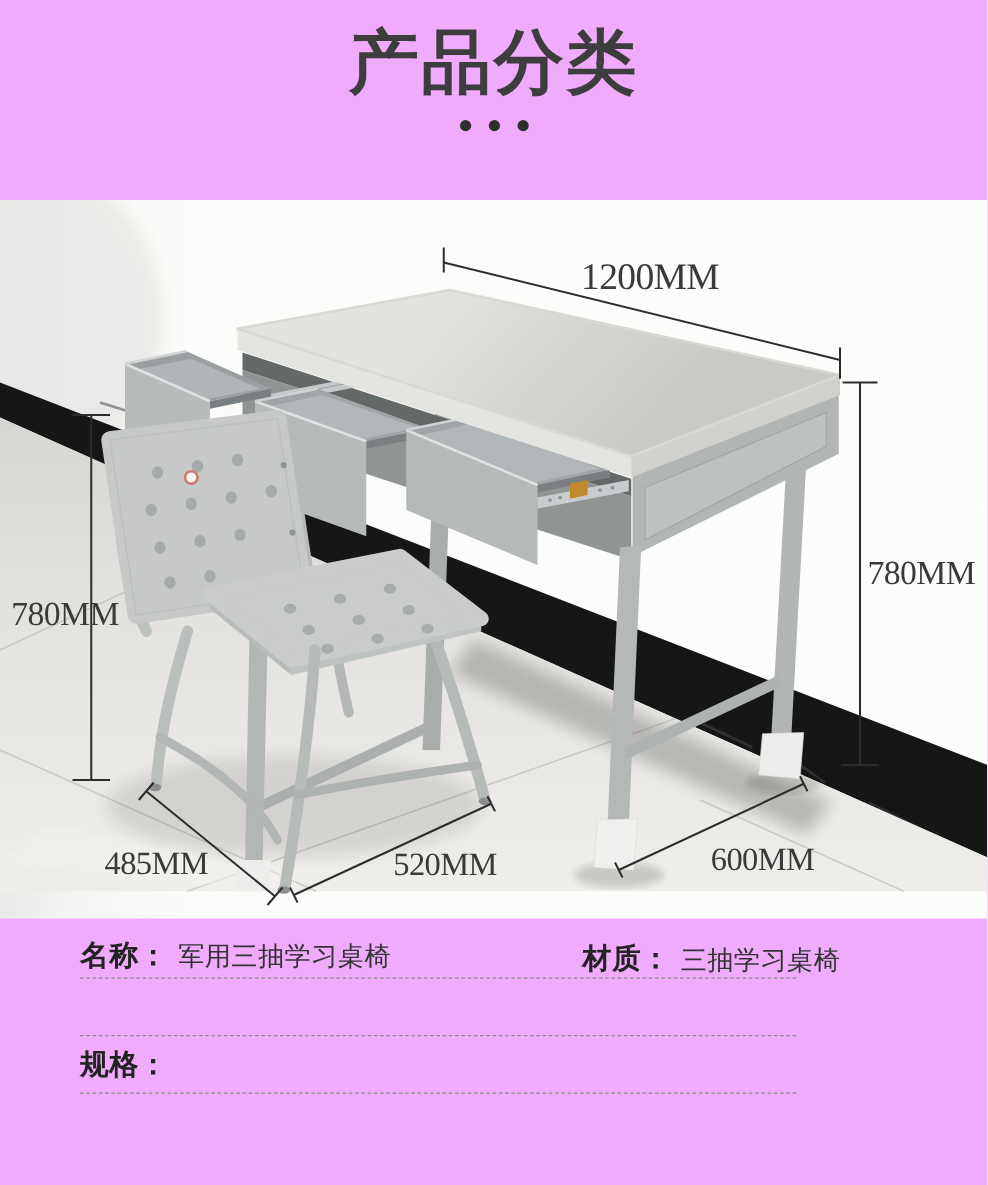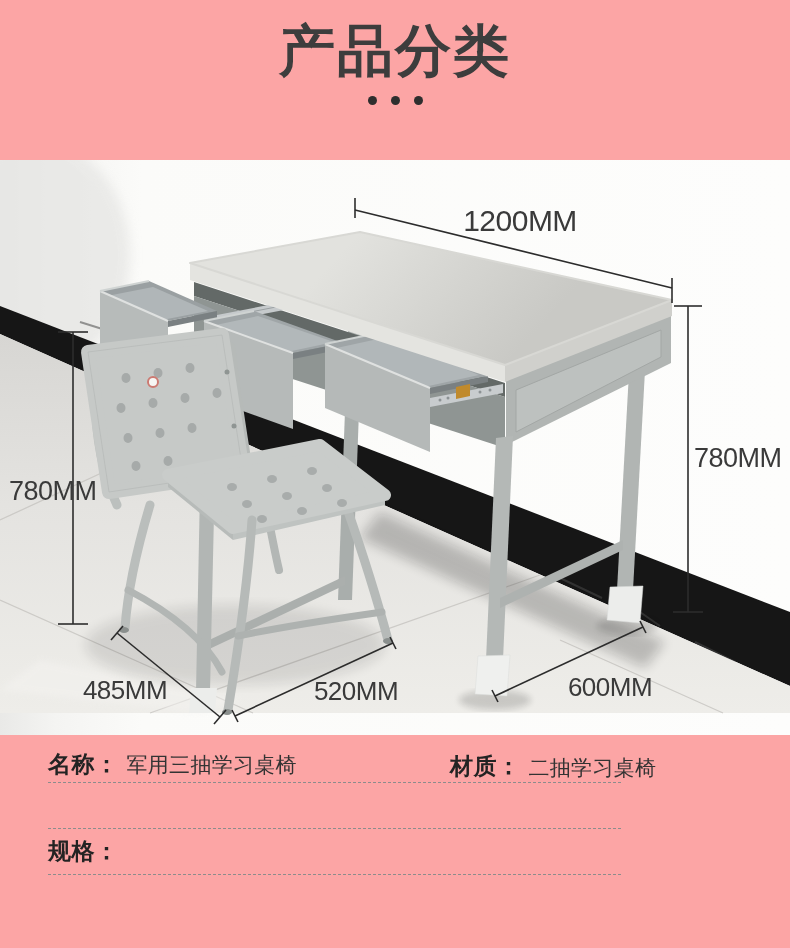--- a/index.html
+++ b/index.html
@@ -1,18 +1,18 @@
 <!DOCTYPE html>
 <html><head>
 <meta charset="utf-8">
 <style>
   html,body{margin:0;padding:0;background:#ffffff;}
   .page{
-    position:relative;width:790px;height:948px;margin:0 auto;background:#fca5a5;
-    font-family:Liberation Sans, sans-serif;overflow:hidden;
+    position:relative;width:790px;height:948px;margin:0 auto;background:#f0abfc;
+    font-family:Liberation Serif, serif;overflow:hidden;
   }
   
   .hdr{position:absolute;top:0;left:0;width:790px;text-align:center;}
   .hdr .title{
     margin:0;padding-top:20px;font-size:56px;line-height:62px;font-weight:700;
     color:#3d3d3d;letter-spacing:2px;
   }
   .hdr .subtitle{
     margin:6px 0 0 0;font-size:21px;line-height:26px;font-weight:400;
     color:#424242;letter-spacing:1px;
@@ -20,21 +20,21 @@
   .hdr .dots{margin-top:14px;height:10px;}
   .hdr .dots i{
     display:inline-block;width:9px;height:9px;border-radius:50%;
     background:#2e2e2e;margin:0 7px;vertical-align:top;
   }
   
   .scene{position:absolute;top:160px;left:0;width:646px;height:575px;}
   .scene svg{display:block;}
   .dim-label{fill:#3a3a3a;font-weight:400;letter-spacing:-0.5px;}
   
-  .specs{position:absolute;top:737px;left:0;width:666px;}
+  .specs{position:absolute;top:737px;left:16px;width:666px;}
   .spec-row{
     position:relative;height:45px;margin:0 45px 0 48px;
     border-bottom:1px dashed #8c8c8c;
     display:flex;align-items:center;
   }
   .pair{display:flex;align-items:baseline;white-space:nowrap;}
   .pair.right{position:absolute;left:402px;top:0;height:100%;align-items:flex-end;}
   .lab{font-size:23px;font-weight:700;color:#232323;letter-spacing:0.5px;}
   .val{font-size:21px;font-weight:400;color:#333333;margin-left:8px;letter-spacing:0.3px;margin-top:12px;}
   .spec-row.wide .val{font-size:21px;}
@@ -268,21 +268,21 @@
   </div>
 
   <div class="specs">
     <div class="spec-row">
       <div class="pair">
         <span class="lab">名称：</span>
         <span class="val">军用三抽学习桌椅</span>
       </div>
       <div class="pair right">
         <span class="lab">材质：</span>
-        <span class="val">二抽学习桌椅</span>
+        <span class="val">三抽学习桌椅</span>
       </div>
     </div>
     <div class="spec-row">
     </div>
     <div class="spec-row wide">
       <div class="pair">
         <span class="lab">规格：</span>
       </div>
     </div>
   </div>

